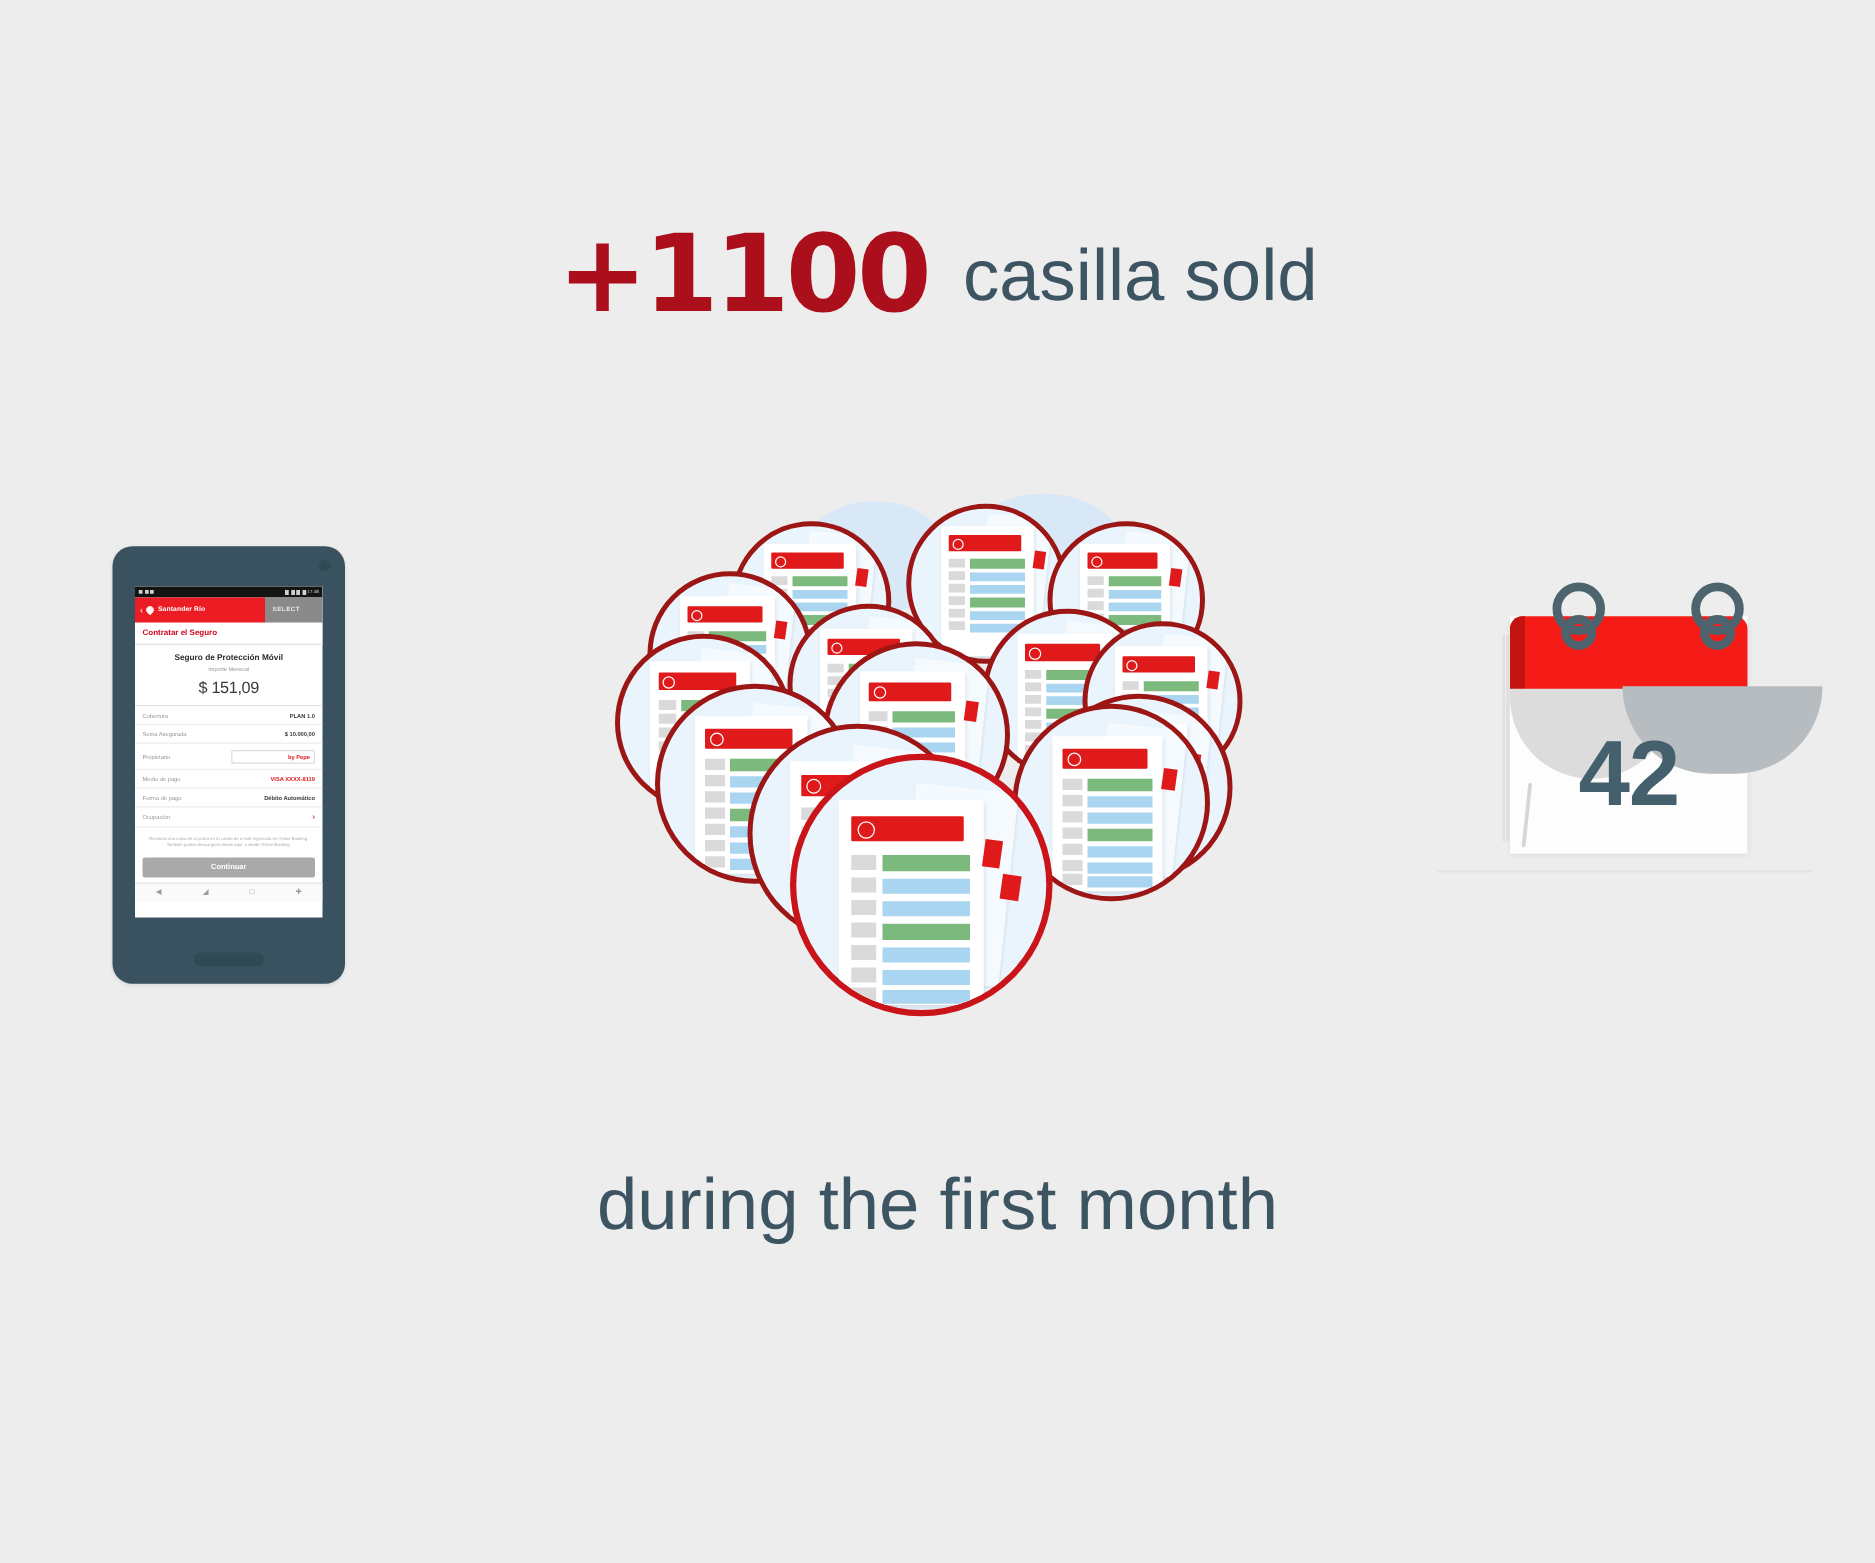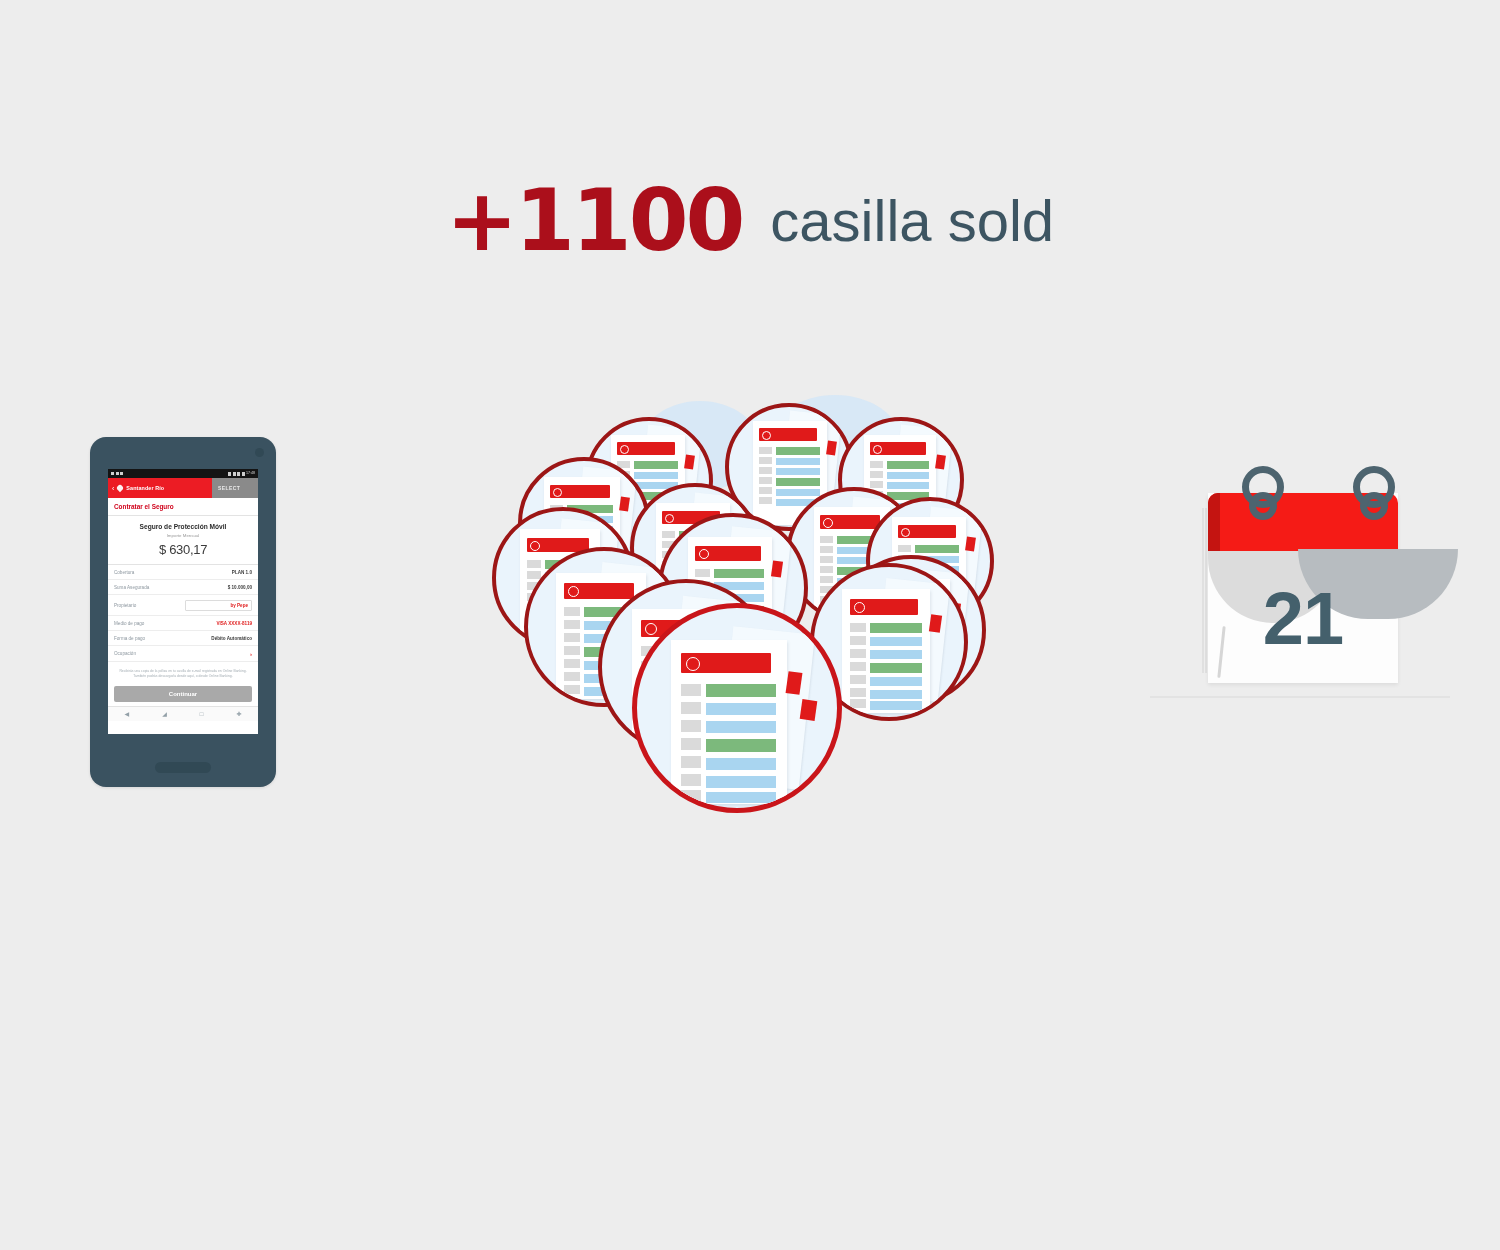--- a/index.html
+++ b/index.html
@@ -247,21 +247,21 @@
         <div class="right">
           <span class="tab">SELECT</span>
         </div>
       </div>
 
       <div class="sectitle">Contratar el Seguro</div>
 
       <div class="prodblock">
         <div class="pname">Seguro de Protección Móvil</div>
         <div class="psub">Importe Mensual</div>
-        <div class="price">$ 630,17</div>
+        <div class="price">$ 151,09</div>
       </div>
 
       <div class="rows">
 
         <div class="row">
           <span class="k">Cobertura</span>
           <span class="v">PLAN 1.0</span>
         </div>
 
         <div class="row">
@@ -664,19 +664,20 @@
     </div>
     <div class="cal-body"></div>
     <div class="cal-top"></div>
     <div class="cal-top-shade"></div>
     <div class="cal-curl"></div>
     <div class="cal-curl2"></div>
     <div class="ring r1"></div>
     <div class="ring r2"></div>
     <div class="ring-front f1"></div>
     <div class="ring-front f2"></div>
-    <div class="cal-num">21</div>
+    <div class="cal-num">42</div>
     <div class="cal-pen"></div>
     <div class="cal-shadow"></div>
   </div>
 
+  <div class="caption">during the first month</div>
 
 </div>
 
 </body></html>

